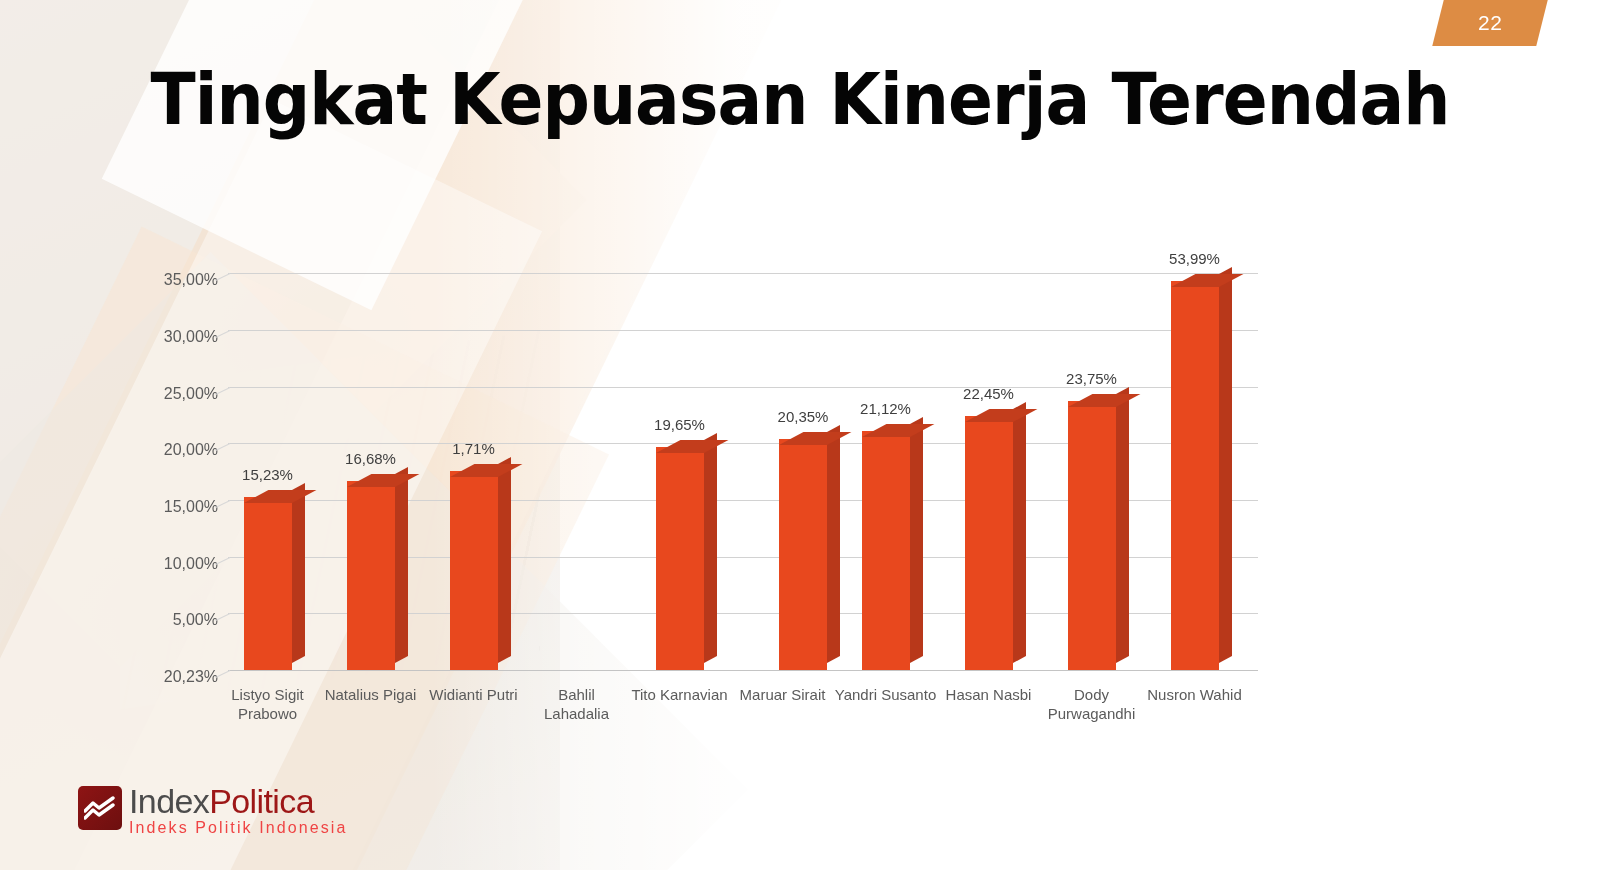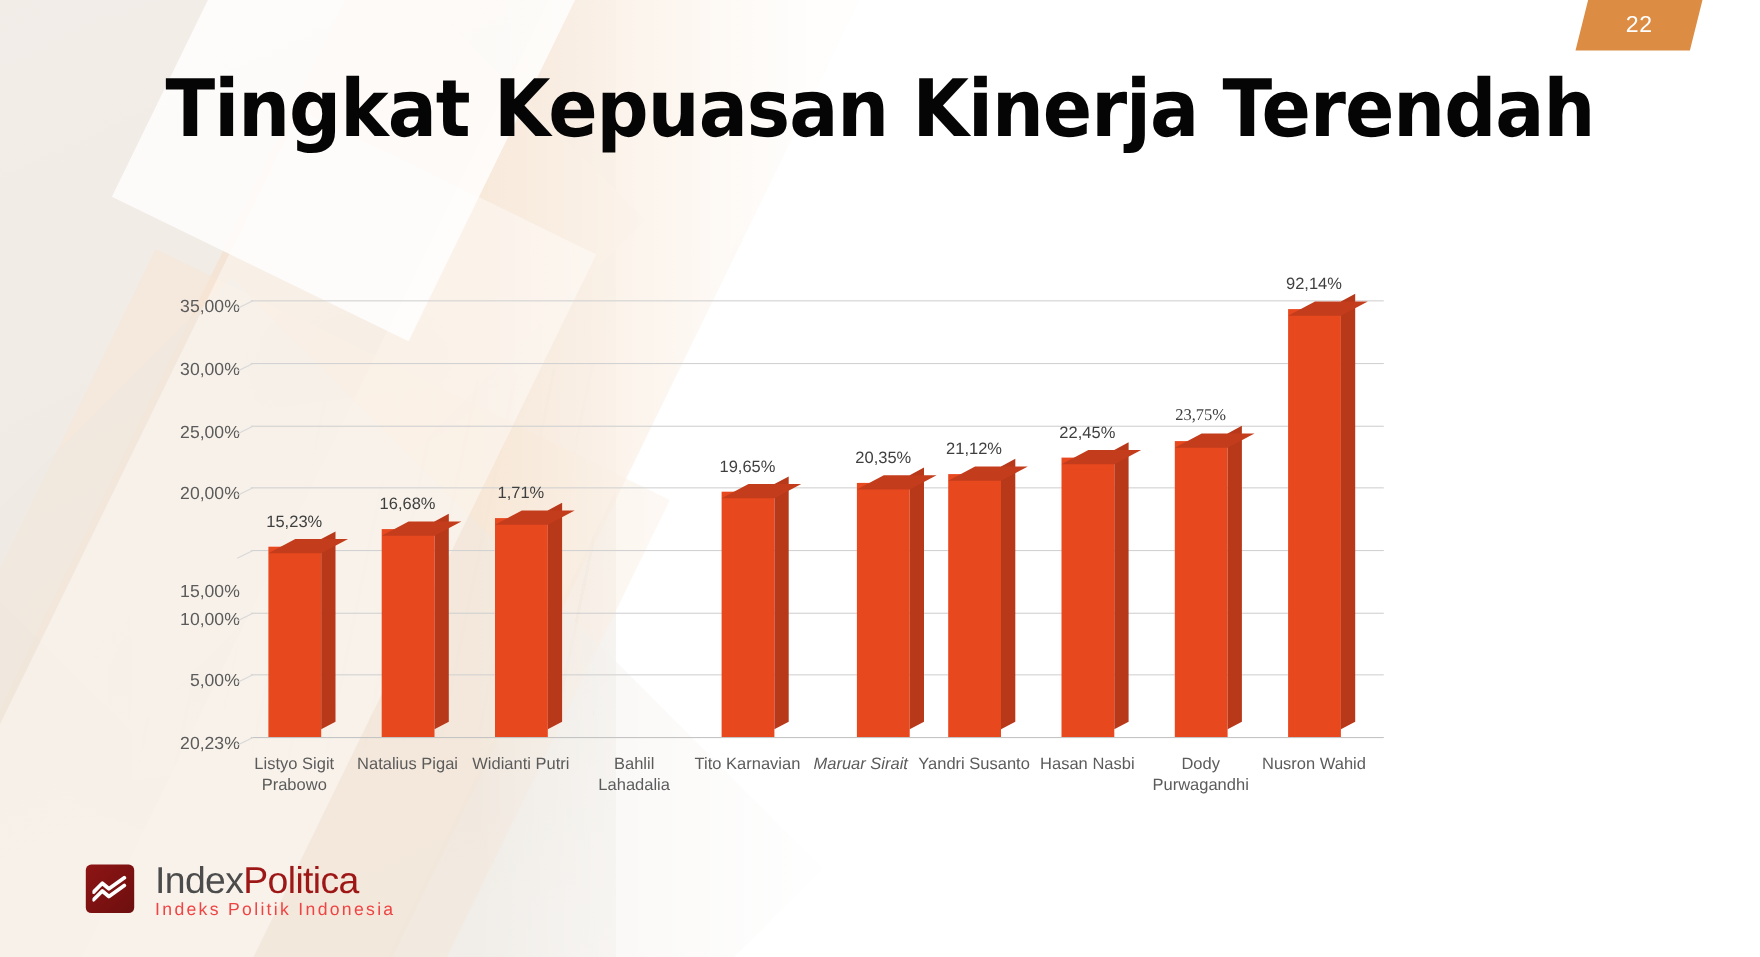--- a/index.html
+++ b/index.html
@@ -202,21 +202,21 @@
     position: absolute; left: 78px; top: 784px;
     display: flex; align-items: flex-start;
   }
   .logo-mark {
     width: 44px; height: 44px; border-radius: 5px;
     background: linear-gradient(135deg, #8e1414 0%, #6d0f0f 100%);
     position: relative; flex: none;
     margin-top: 2px;
   }
   .logo-mark svg { position: absolute; left: 6px; top: 10px; }
-  .logo-text { margin-left: 19px; }
+  .logo-text { margin-left: 7px; }
   .logo-word {
     font-size: 34px; line-height: 34px; letter-spacing: -.6px;
   }
   .logo-word .a { color: #4c4c4c; }
   .logo-word .b { color: #9d1717; }
   .logo-tag {
     font-size: 16px; color: #ef4444; letter-spacing: 2.1px;
     margin-top: 1px;
   }
 </style>
@@ -241,21 +241,21 @@
 
   <div class="slide-title">Tingkat Kepuasan Kinerja Terendah</div>
 
   <div class="chart-wrap">
 
     <div class="plot">
       <div class="ylabels" id="ylabels">
           <div style="top: 432px;">20,23%</div>
           <div style="top: 375.333px;">5,00%</div>
           <div style="top: 318.667px;">10,00%</div>
-          <div style="top: 262px; margin-top: 32px;">15,00%</div>
+          <div style="top: 262px;">15,00%</div>
           <div style="top: 205.333px;">20,00%</div>
           <div style="top: 148.667px;">25,00%</div>
           <div style="top: 92px;">30,00%</div>
           <div style="top: 35.3333px;">35,00%</div>
         </div>
       <div class="grid" id="grid">
           <div class="gridline base" style="top: 425px;"></div>
           <div class="depthline" style="top: 425px;"></div>
           <div class="gridline" style="top: 368.333px;"></div>
           <div class="depthline" style="top: 368.333px;"></div>
@@ -311,55 +311,55 @@
           </div>
           <div class="cat-label" style="left: 400px; width: 103px;">Tito Karnavian</div>
           <div class="bar-slot" style="left: 551px; width: 48px; text-align: right;">
             <div class="bar" style="height: 230.633px;">
               <div class="face"></div>
               <div class="side"></div>
               <div class="top"></div>
             </div>
             <div class="bar-value" style="bottom: 244.633px;">20,35%</div>
           </div>
-          <div class="cat-label" style="left: 503px; width: 103px; font-style: italic;">Maruar Sirait</div>
+          <div class="cat-label" style="left: 503px; width: 103px;">Maruar Sirait</div>
           <div class="bar-slot" style="left: 633.5px; width: 48px;">
             <div class="bar" style="height: 239.36px;">
               <div class="face"></div>
               <div class="side"></div>
               <div class="top"></div>
             </div>
             <div class="bar-value" style="bottom: 253.36px;">21,12%</div>
           </div>
           <div class="cat-label" style="left: 606px; width: 103px;">Yandri Susanto</div>
           <div class="bar-slot" style="left: 736.5px; width: 48px;">
             <div class="bar" style="height: 254.433px;">
               <div class="face"></div>
               <div class="side"></div>
               <div class="top"></div>
             </div>
             <div class="bar-value" style="bottom: 268.433px;">22,45%</div>
           </div>
           <div class="cat-label" style="left: 709px; width: 103px;">Hasan Nasbi</div>
-          <div class="bar-slot" style="left: 839.5px; width: 48px; font-family: Liberation Serif, serif;">
+          <div class="bar-slot" style="left: 839.5px; width: 48px;">
             <div class="bar" style="height: 269.167px;">
               <div class="face"></div>
               <div class="side"></div>
               <div class="top"></div>
             </div>
             <div class="bar-value" style="bottom: 283.167px;">23,75%</div>
           </div>
           <div class="cat-label" style="left: 812px; width: 103px;">Dody Purwagandhi</div>
           <div class="bar-slot" style="left: 942.5px; width: 48px;">
             <div class="bar" style="height: 389.187px;">
               <div class="face"></div>
               <div class="side"></div>
               <div class="top"></div>
             </div>
-            <div class="bar-value" style="bottom: 403.187px;">92,14%</div>
+            <div class="bar-value" style="bottom: 403.187px;">53,99%</div>
           </div>
           <div class="cat-label" style="left: 915px; width: 103px;">Nusron Wahid</div>
         </div>
     </div>
   </div>
 
   <div class="logo">
     <div class="logo-mark">
       <svg width="32" height="24" viewBox="0 0 32 24">
         <path d="M1 15 L9 7 L15 12 L29 2" stroke="#ffffff" stroke-width="3.4" fill="none" stroke-linecap="round" stroke-linejoin="round"></path>

